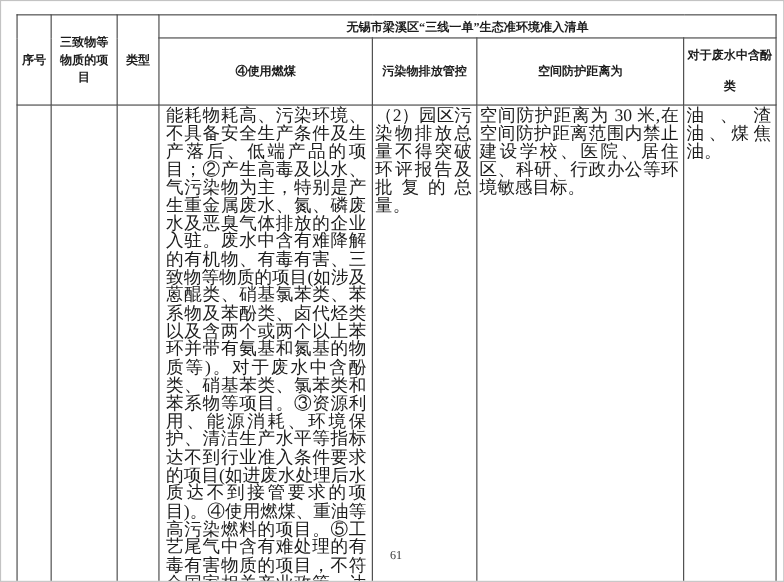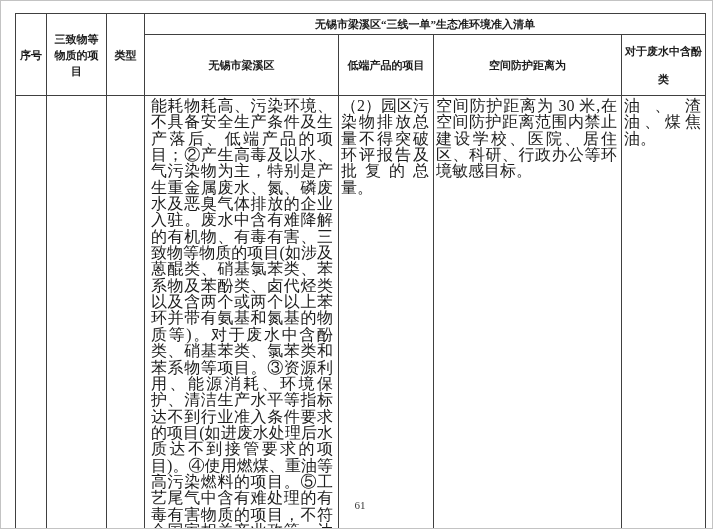--- a/index.html
+++ b/index.html
@@ -96,22 +96,22 @@
       <col class="col-resource">
     </colgroup>
     <tbody>
       <tr class="row-title">
         <td class="hdr" rowspan="2">序号</td>
         <td class="hdr" rowspan="2">三致物等物质的项目</td>
         <td class="hdr" rowspan="2">类型</td>
         <td class="hdr-title" colspan="4">无锡市梁溪区“三线一单”生态准环境准入清单</td>
       </tr>
       <tr class="row-heads">
-        <td class="hdr">无锡市梁溪区</td>
-        <td class="hdr">低端产品的项目</td>
+        <td class="hdr">④使用燃煤</td>
+        <td class="hdr">污染物排放管控</td>
         <td class="hdr">空间防护距离为</td>
         <td class="hdr hdr-resource">对于废水中含酚类</td>
       </tr>
       <tr class="row-body">
         <td class="cell"></td>
         <td class="cell"></td>
         <td class="cell"></td>
         <td class="cell">能耗物耗高、污染环境、不具备安全生产条件及生产落后、低端产品的项目；②产生高毒及以水、气污染物为主，特别是产生重金属废水、氮、磷废水及恶臭气体排放的企业入驻。废水中含有难降解的有机物、有毒有害、三致物等物质的项目(如涉及蒽醌类、硝基氯苯类、苯系物及苯酚类、卤代烃类以及含两个或两个以上苯环并带有氨基和氮基的物质等)。对于废水中含酚类、硝基苯类、氯苯类和苯系物等项目。③资源利用、能源消耗、环境保护、清洁生产水平等指标达不到行业准入条件要求的项目(如进废水处理后水质达不到接管要求的项目)。④使用燃煤、重油等高污染燃料的项目。⑤工艺尾气中含有难处理的有毒有害物质的项目，不符合国家相关产业政策、达不到经济规模的项目。⑥卫生防护距离大于等于 200 米的项目。</td>
         <td class="cell cell-pollute">（2）园区污染物排放总量不得突破环评报告及批复的总量。</td>
         <td class="cell cell-risk">空间防护距离为 30 米,在空间防护距离范围内禁止建设学校、医院、居住区、科研、行政办公等环境敏感目标。</td>

